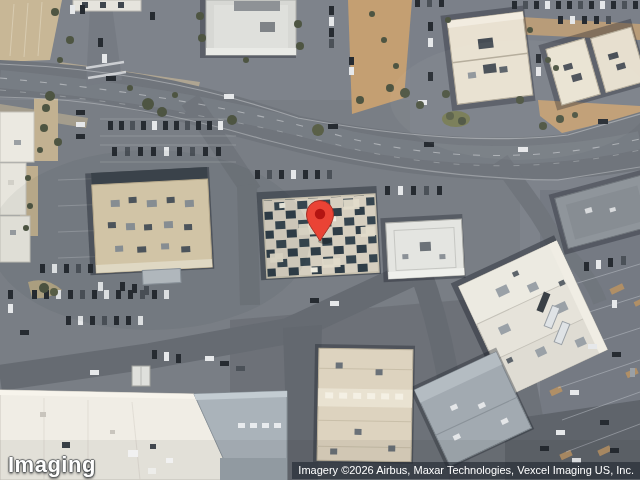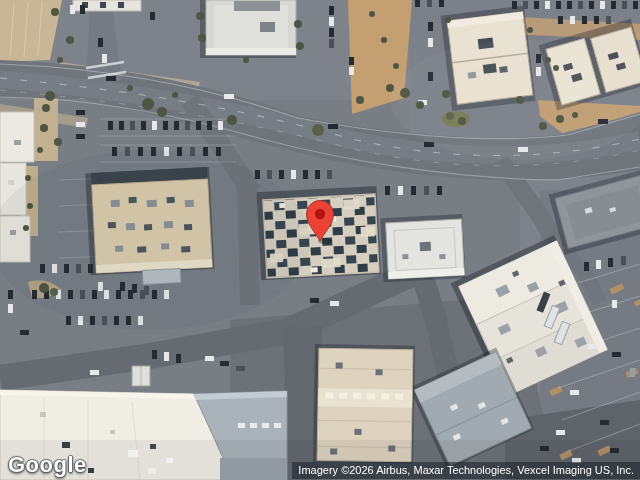--- a/index.html
+++ b/index.html
@@ -472,15 +472,15 @@
     <rect x="0" y="440" width="640" height="40" fill="#0c1016" opacity=".06"></rect>
   </g>
 
   <g>
     <ellipse cx="325" cy="241" rx="7" ry="3" fill="rgba(0,0,0,.3)"></ellipse>
     <path d="M320,241 C313,229 306.5,223.5 306.5,214 A13.5,13.5 0 1 1 333.5,214 C333.5,223.5 327,229 320,241 Z" fill="#EA4335" stroke="#a33127" stroke-width="1"></path>
     <circle cx="320" cy="214" r="5.2" fill="#B31412"></circle>
   </g>
 </svg>
 
-<div class="glogo">Google</div>
+<div class="glogo">Imaging</div>
 <div class="attrib">Imagery ©2026 Airbus, Maxar Technologies, Vexcel Imaging US, Inc.</div>
 </div>
 
 </body></html>

